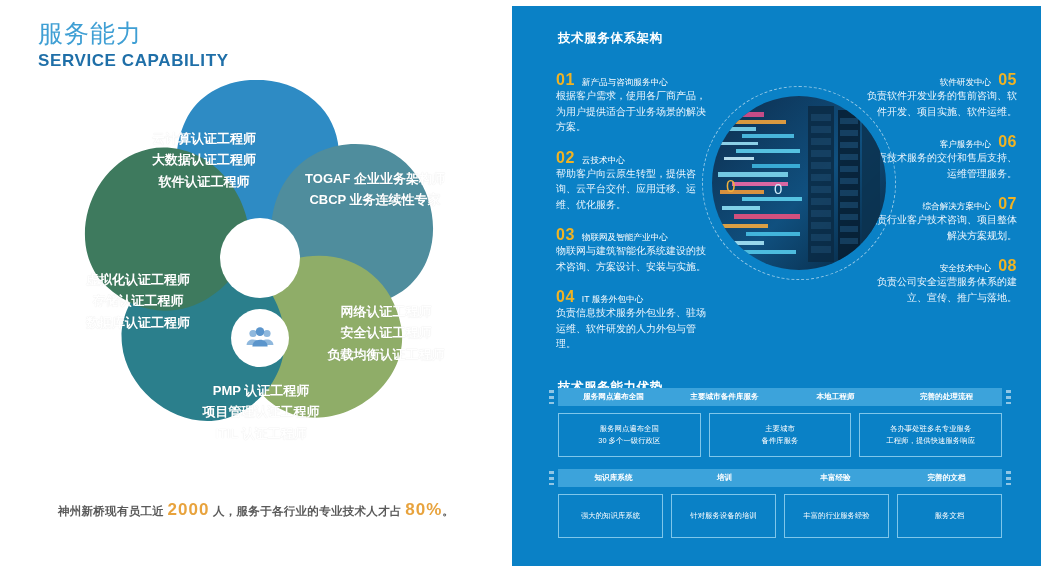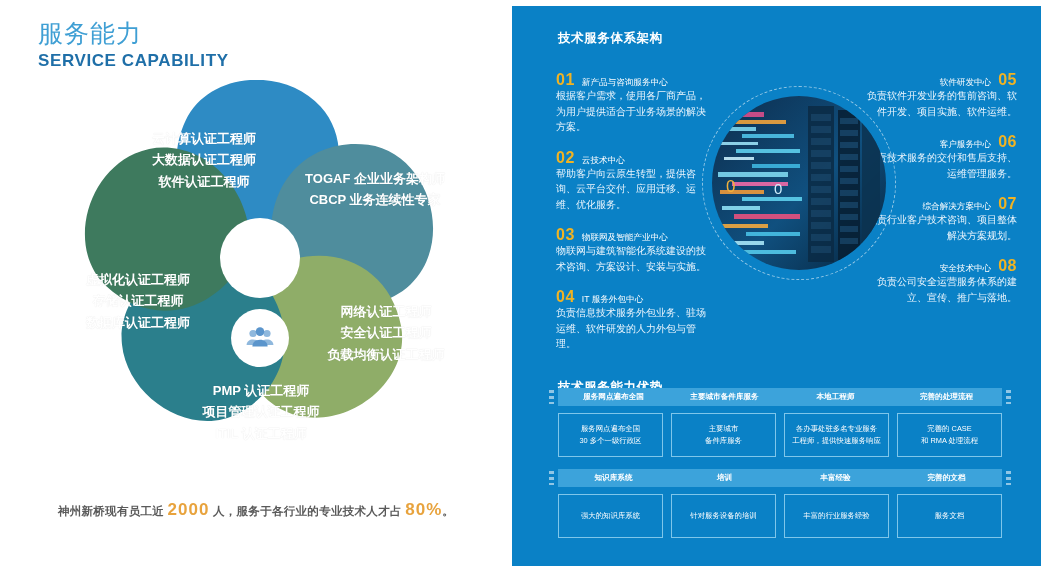--- a/index.html
+++ b/index.html
@@ -313,24 +313,20 @@
         <div>30 多个一级行政区</div>
       </div>
       <div class="body-cell">
         <div>主要城市</div>
         <div>备件库服务</div>
       </div>
       <div class="body-cell">
         <div>各办事处驻多名专业服务</div>
         <div>工程师，提供快速服务响应</div>
       </div>
-      <div class="body-cell">
-        <div>完善的 CASE</div>
-        <div>和 RMA 处理流程</div>
-      </div>
     </div>
   </div>
 
   <div class="table-block" id="tbl2">
     <div class="hdr-row">
       <span class="tick l"></span>
       <div class="hdr-cell">知识库系统</div>
       <div class="hdr-cell">培训</div>
       <div class="hdr-cell">丰富经验</div>
       <div class="hdr-cell">完善的文档</div>

